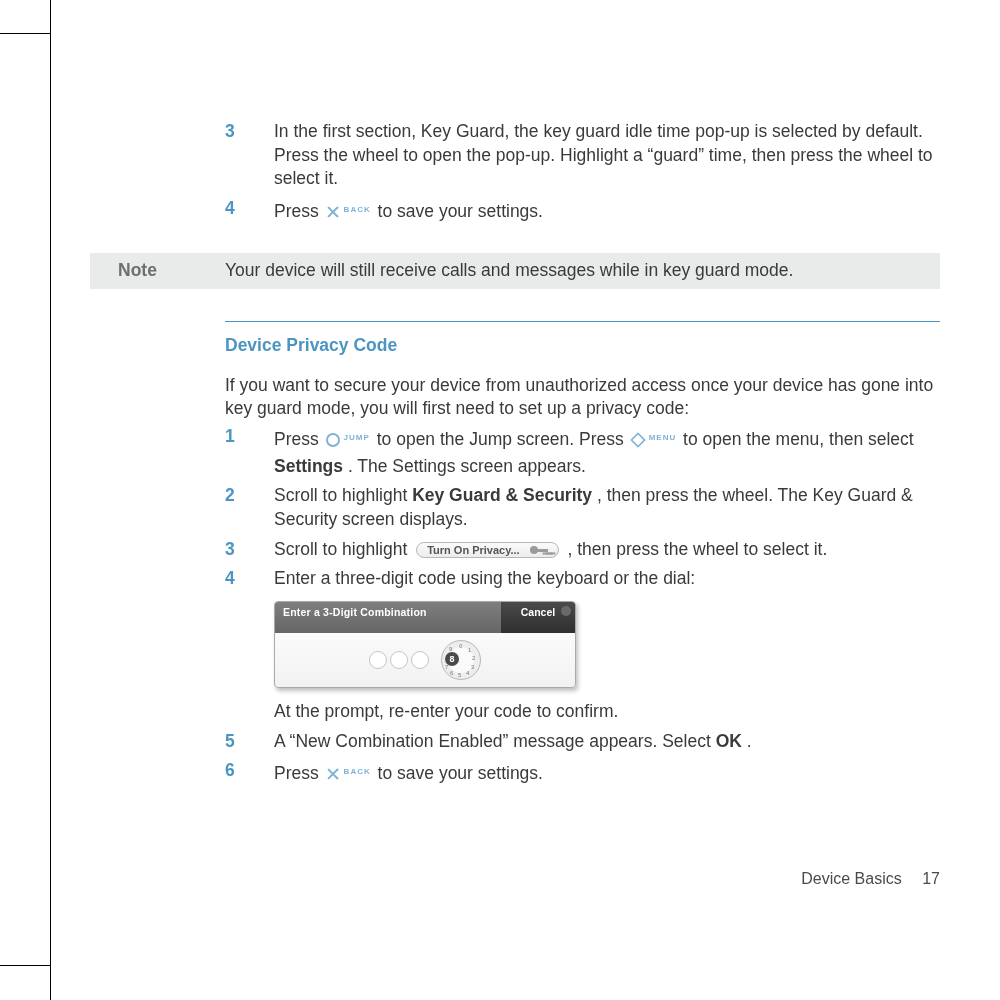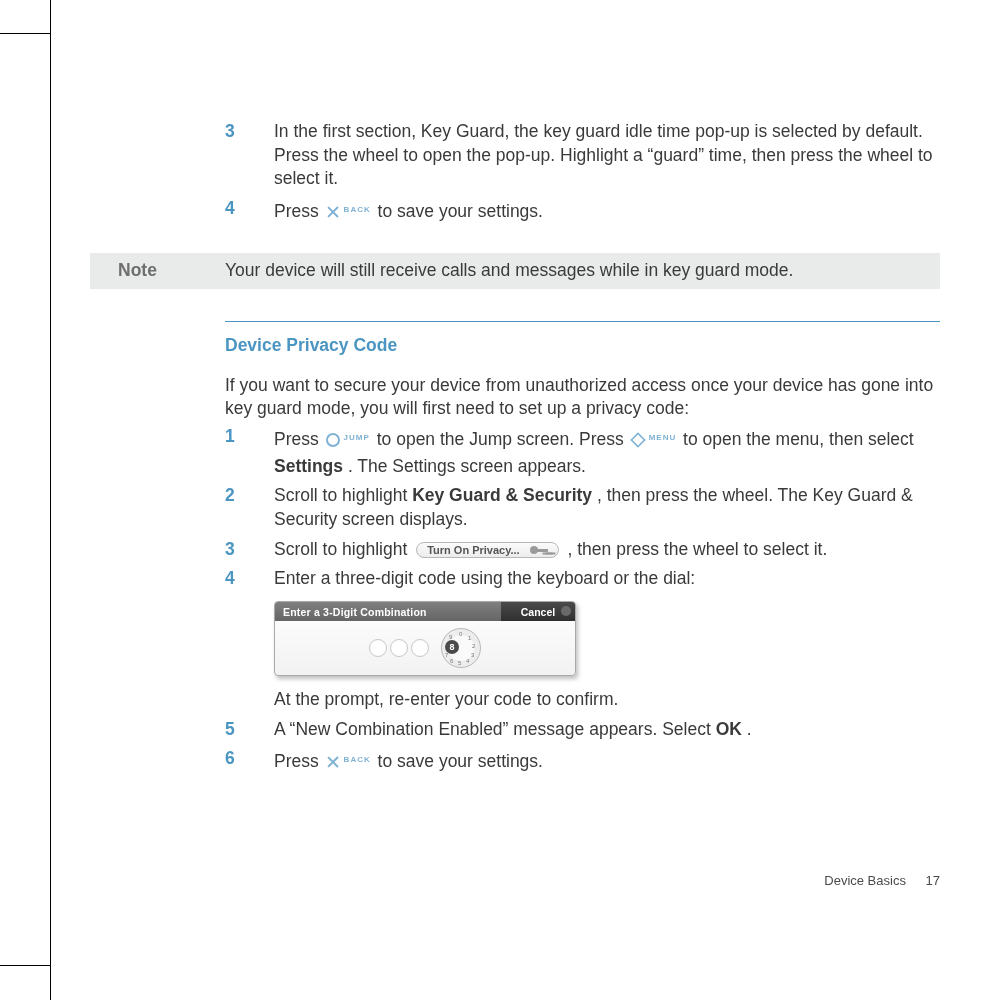--- a/index.html
+++ b/index.html
@@ -172,21 +172,21 @@
     border: 1px solid #a9a9a9;
     border-radius: 4px;
     box-shadow: 2px 3px 4px rgba(0,0,0,0.25);
     margin: 10px 0 12px 49px;
     background: linear-gradient(#fff,#f2f2f2);
     overflow: hidden;
   }
   .dialog .bar {
     display: flex;
     align-items: stretch;
-    height: 19px;
+    height: 31px;
     font-size: 10.5px;
     font-weight: bold;
     color: #fff;
   }
   .dialog .bar .title {
     flex: 1;
     background: linear-gradient(#7f7f7f,#656565);
     padding: 3px 8px;
     font-family: Arial, sans-serif;
     letter-spacing: 0.2px;
@@ -246,21 +246,21 @@
   .dial .tick {
     position: absolute;
     font-size: 6px;
     color: #7a7a7a;
   }
 
   .footer {
     position: absolute;
     right: 60px;
     bottom: 110px;
-    font-size: 13px;
+    font-size: 16px;
     color: #4a4a4a;
   }
   .footer .pno { margin-left: 16px; }
 </style>
 </head>
 <body>
 
 <div class="crop-top"></div>
 <div class="crop-left"></div>
 <div class="crop-bottom"></div>

